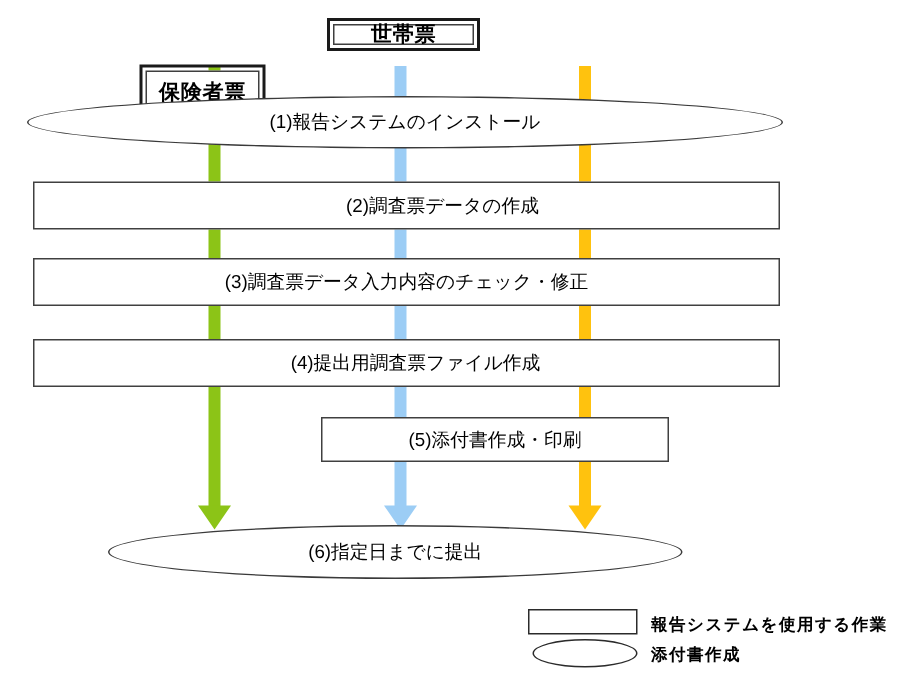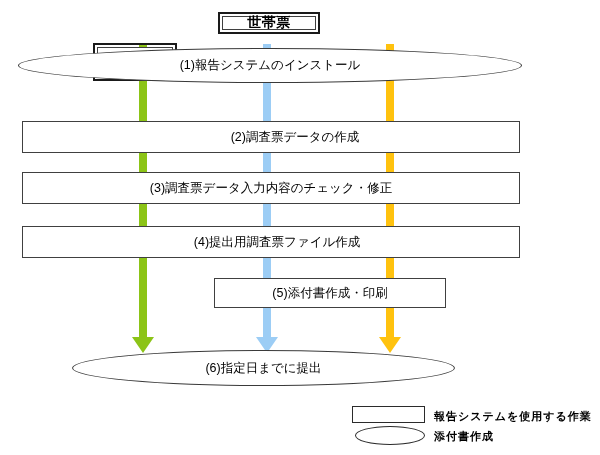--- a/index.html
+++ b/index.html
@@ -107,21 +107,21 @@
   <div class="lane" style="left:263px; top:44px; height:296px; background:#9CCDF5;"></div>
   <div class="lane" style="left:386px; top:44px; height:296px; background:#FFC20E;"></div>
 
   <div class="arrowhead" style="left:132px; top:337px; border-top:16px solid #8CC417;"></div>
   <div class="arrowhead" style="left:256px; top:337px; border-top:16px solid #9CCDF5;"></div>
   <div class="arrowhead" style="left:379px; top:337px; border-top:16px solid #FFC20E;"></div>
 
   <div class="source-box" style="left:97px; top:4px; width:76px; height:30px;margin-top:43px;">保険者票</div>
   <div class="source-box" style="left:222px; top:16px; width:94px; height:14px;">世帯票</div>
 
-  <div class="ellipse" style="left:18px; top:48px; width:504px; height:35px;">(1)報告システムのインストール</div>
+  <div class="ellipse" style="left:18px; top:64px; width:504px; height:35px;">(1)報告システムのインストール</div>
 
   <div class="process-box" style="left:22px; top:121px; width:498px; height:32px;padding-left:48px;">(2)調査票データの作成</div>
 
   <div class="process-box" style="left:22px; top:172px; width:498px; height:32px;">(3)調査票データ入力内容のチェック・修正</div>
 
   <div class="process-box" style="left:22px; top:226px; width:498px; height:32px;padding-left:12px;">(4)提出用調査票ファイル作成</div>
 
   <div class="process-box" style="left:214px; top:278px; width:232px; height:30px;">(5)添付書作成・印刷</div>
 
   <div class="ellipse" style="left:72px; top:350px; width:383px; height:36px;">(6)指定日までに提出</div>

